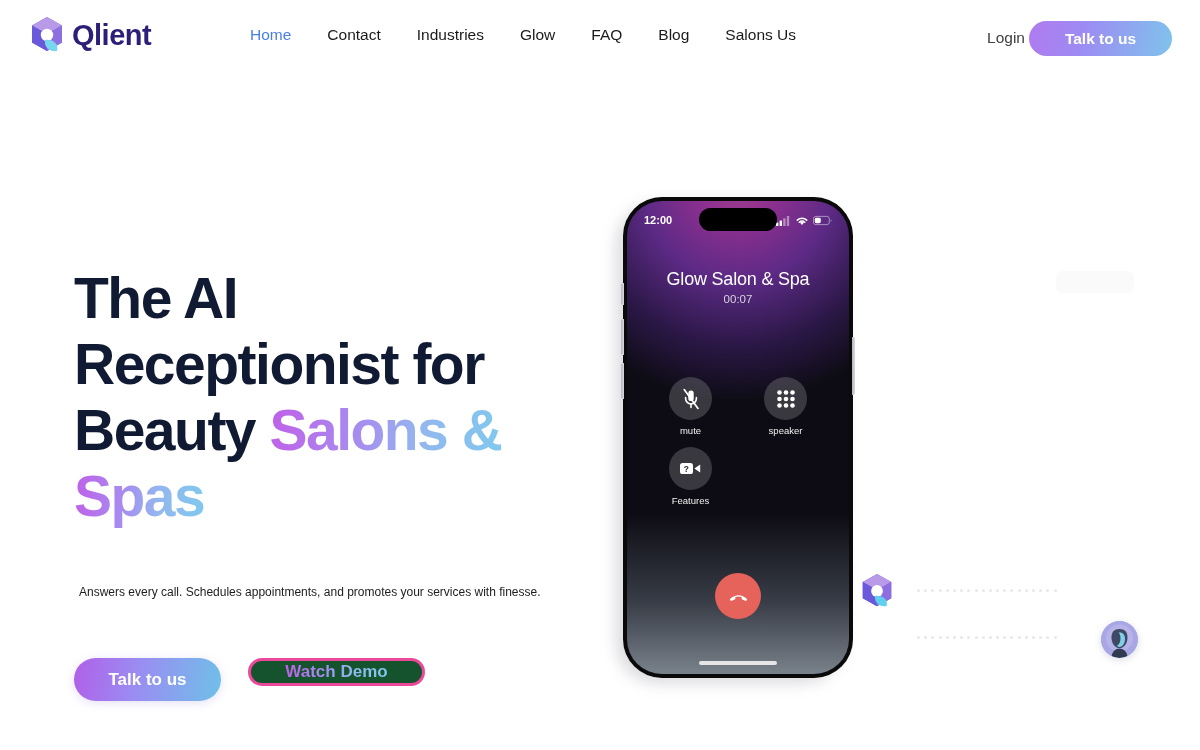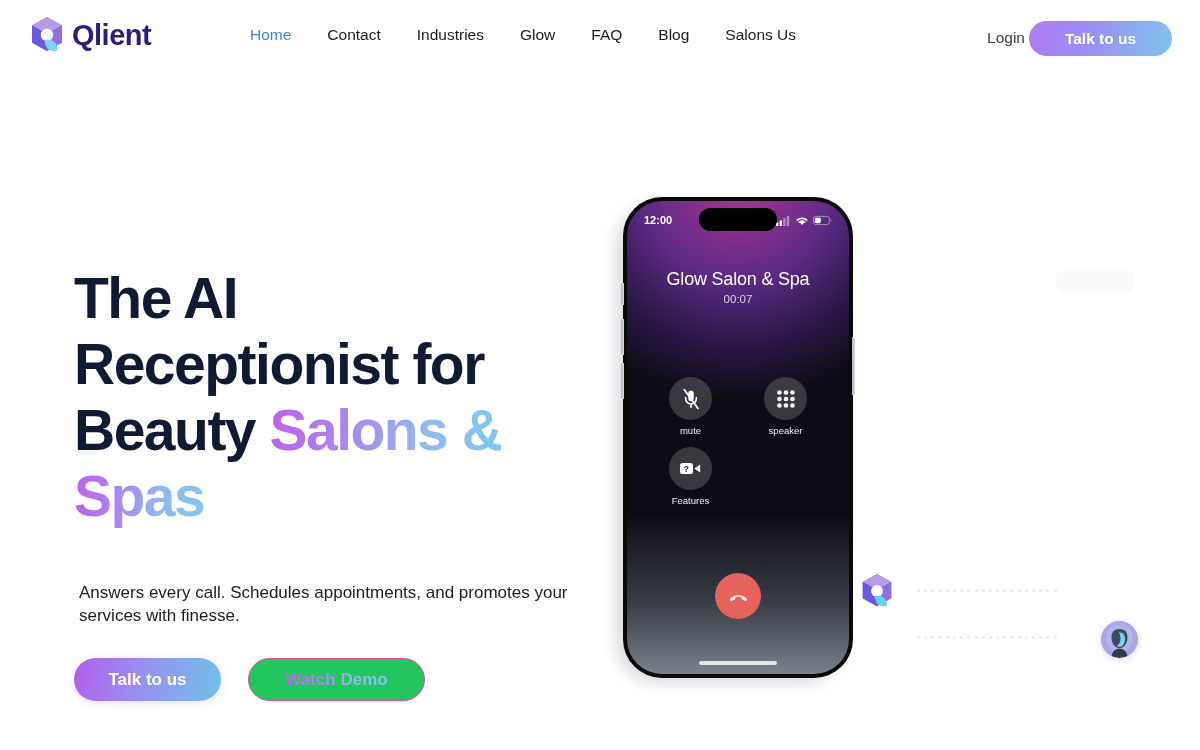--- a/index.html
+++ b/index.html
@@ -44,33 +44,33 @@
     font-size:57px; line-height:66px; font-weight:bold;
     color:#101a33; letter-spacing:-1.5px;
   }
   .grad-text {
     background:linear-gradient(95deg,#c05fe8 0%,#a68ef0 40%,#93b7ee 65%,#7fc9ee 100%);
     -webkit-background-clip:text; background-clip:text;
     -webkit-text-fill-color:transparent; color:transparent;
   }
   .subhead {
     position:absolute; left:79px; top:581px; width:490px;
-    font-size:17px; line-height:23px; color:#1d1d1d;
+    font-size:12px; line-height:23px; color:#1d1d1d;
   }
   .hero-buttons { position:absolute; left:74px; top:658px; display:flex; gap:27px; }
   .btn-primary {
     width:147px; height:43px; border-radius:22px; border:none;
     background:linear-gradient(100deg,#b05fe8 0%,#9b8cf2 42%,#6fc0e8 100%);
     color:#fff; font-size:17px; font-weight:bold; cursor:pointer;
     display:flex; align-items:center; justify-content:center;
     box-shadow:0 2px 10px rgba(150,130,220,.25);
   }
   .btn-secondary {
-    width:177px; height:43px; border-radius:22px;
-    background:#22c55e; border:1px solid #ec4899;
+    width:177px; height:28px; border-radius:22px;
+    background:#14532d; border:3px solid #ec4899;
     font-size:17px; font-weight:bold; cursor:pointer;
     display:flex; align-items:center; justify-content:center;
   }
 
   
   .phone-wrap { position:absolute; left:611px; top:197px; width:234px; height:487px; }
   .phone-shadow {
     position:absolute; left:4px; top:6px; width:230px; height:481px;
     border-radius:42px; background:rgba(90,90,110,.20); filter:blur(7px);
   }

